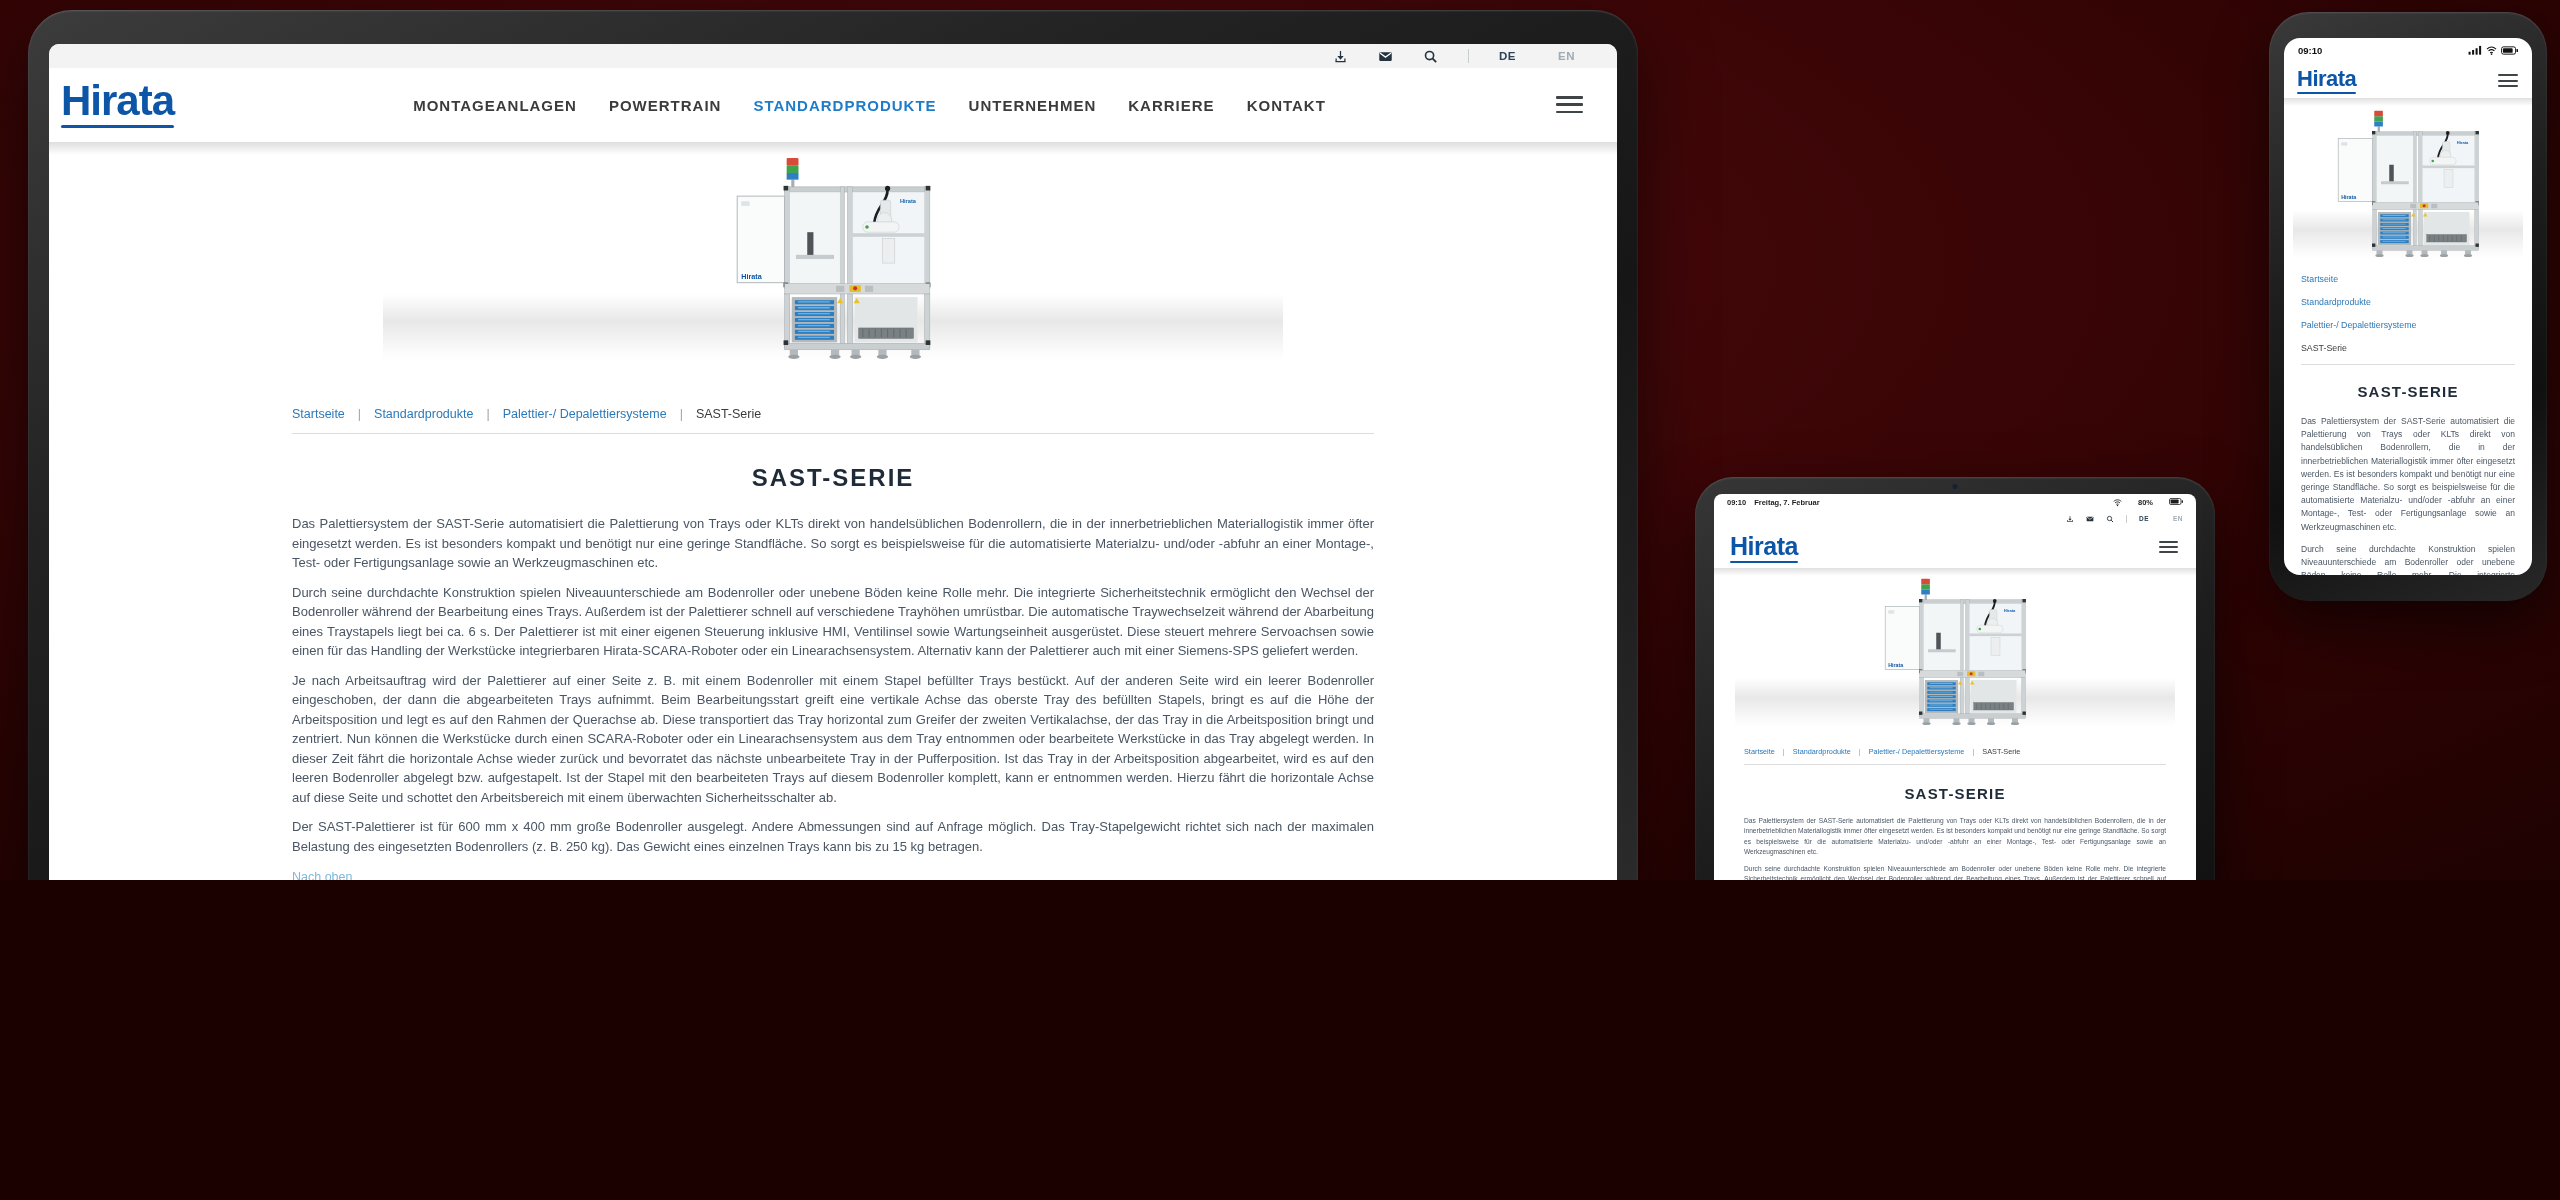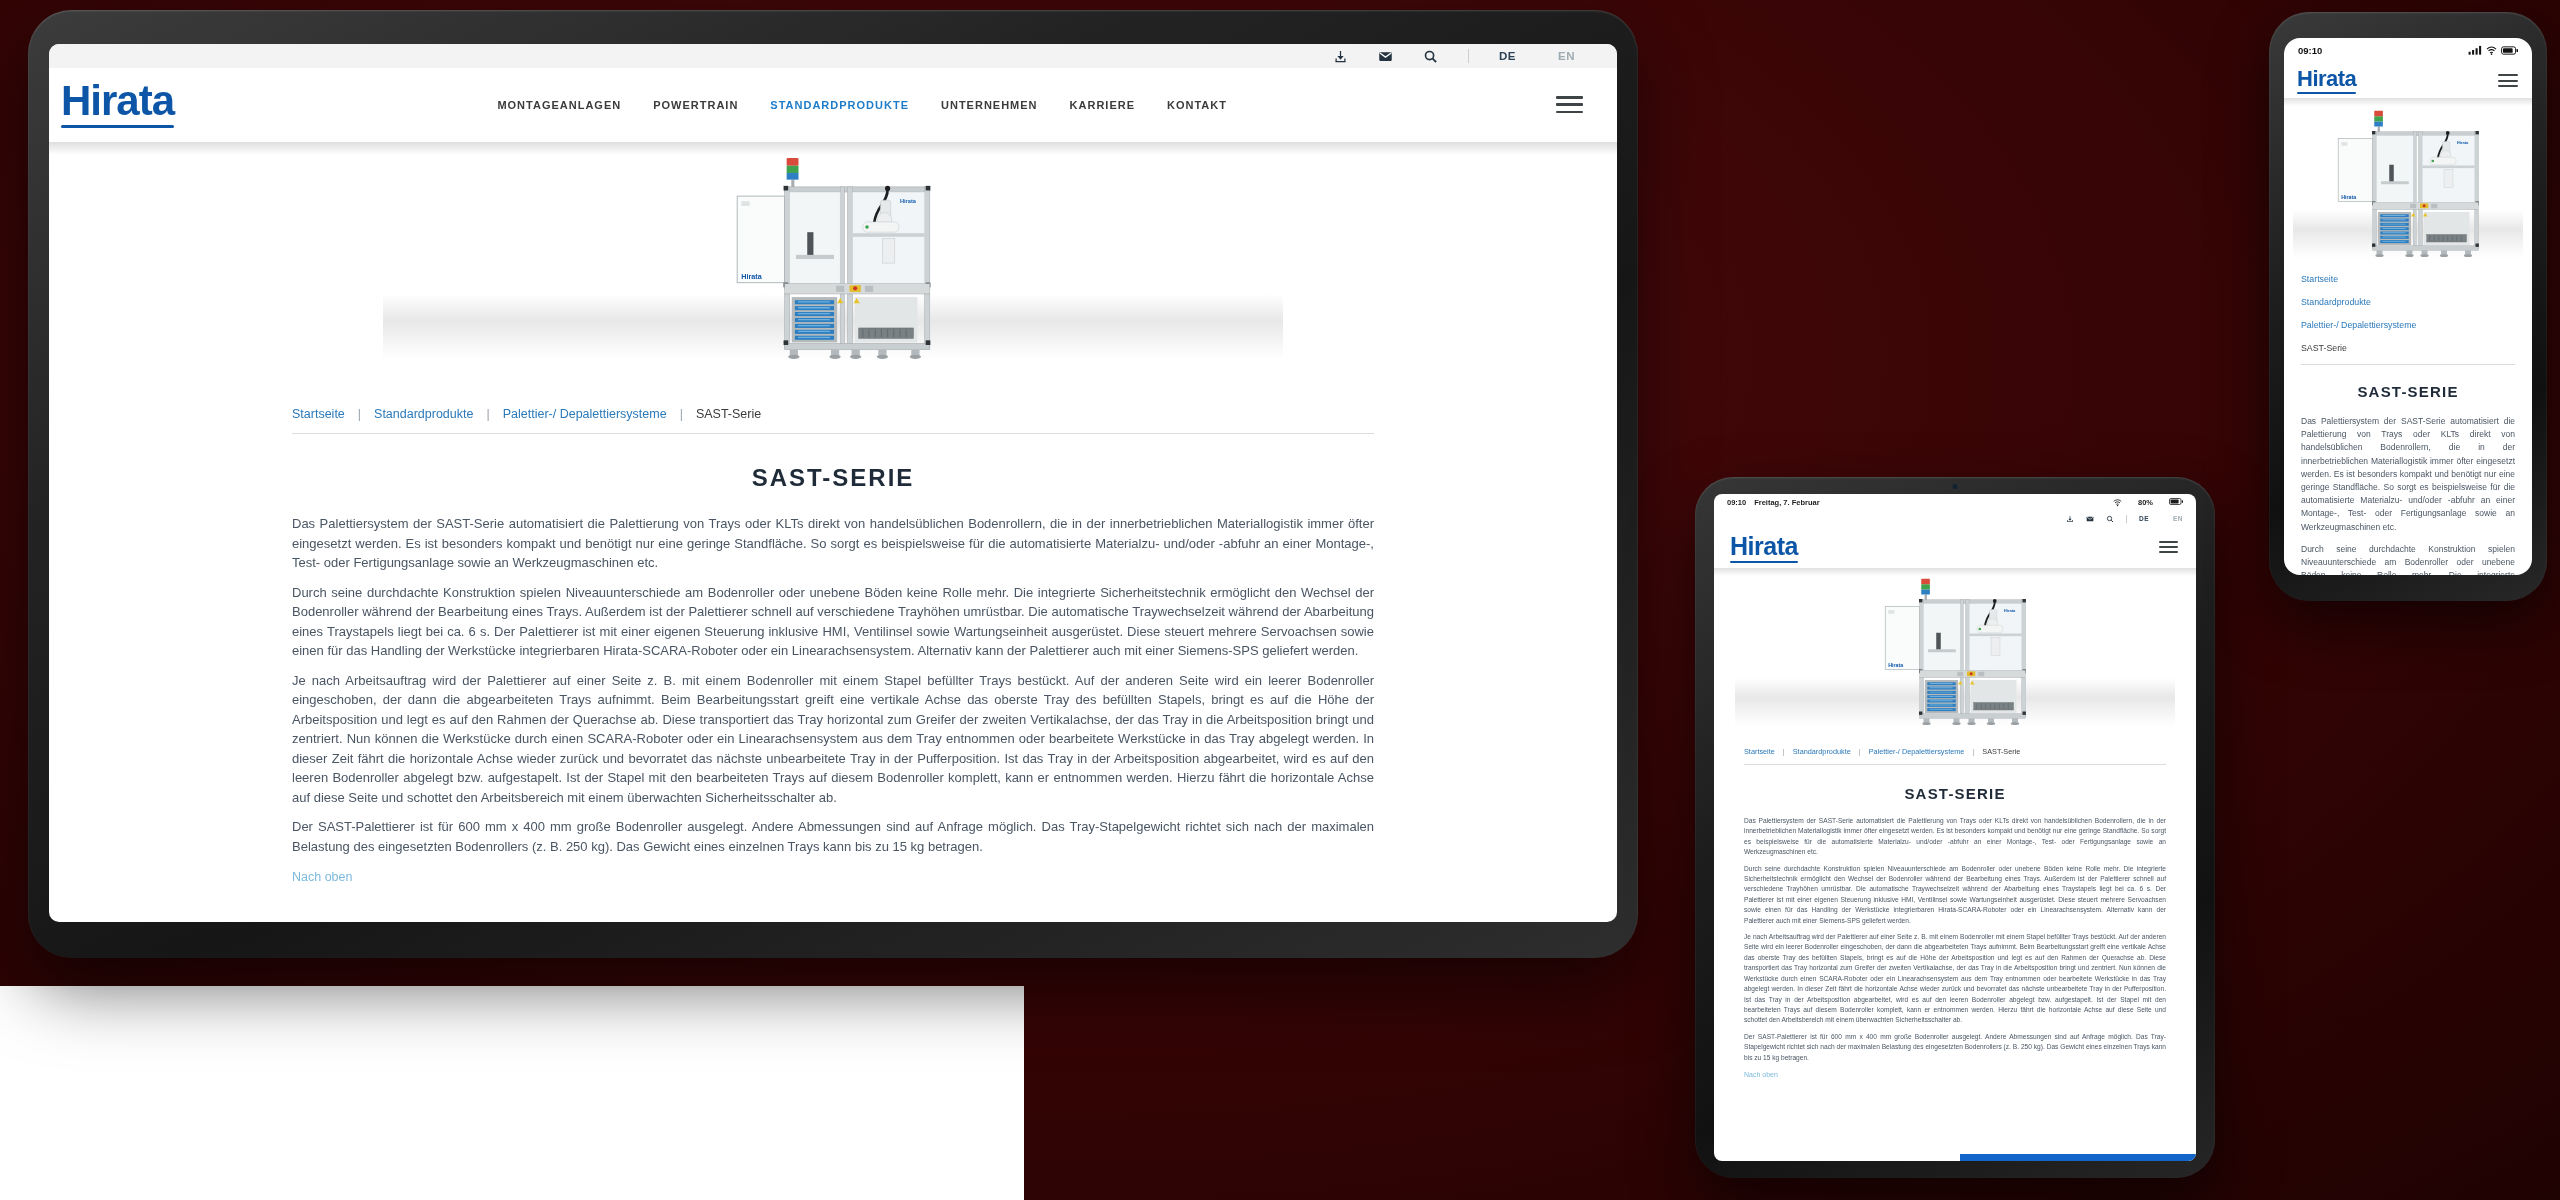--- a/index.html
+++ b/index.html
@@ -1,20 +1,20 @@
 <!DOCTYPE html>
 <html lang="de"><head>
 <meta charset="utf-8">
 <style>
   * { margin:0; padding:0; box-sizing:border-box; }
   html,body { background:#1c0101; }
   body { font-family:"Liberation Sans", sans-serif; }
 
   #stage {
-    position:relative; width:2560px; height:1200px; overflow:hidden;
+    position:relative; width:2560px; height:880px; overflow:hidden;
     background:radial-gradient(ellipse at 42% 30%, #4c0a0c 0%, #3a0506 45%, #2a0303 78%, #1f0202 100%);
   }
 
   
   .white-board { position:absolute; left:0; top:986px; width:1024px; height:214px; background:#ffffff; }
 
   
   .laptop {
     position:absolute; left:28px; top:10px; width:1610px; height:948px;
     border-radius:44px;
@@ -41,21 +41,21 @@
   .d-header { position:relative; height:74px; background:#fff; }
   .logo-wrap { position:absolute; display:inline-block; line-height:1; }
   .d-header .logo-wrap { left:12px; top:12px; }
   .logo-text { font-weight:bold; color:#0d55a6; letter-spacing:-1px; display:block; }
   .d-header .logo-text { font-size:42px; }
   .logo-underline { display:block; height:3px; background:#0d55a6; margin-top:3px; border-radius:2px; }
   .d-nav {
     position:absolute; left:50%; top:50%; transform:translate(-46%,-50%);
     display:flex; gap:32px; white-space:nowrap;
   }
-  .d-nav .nav-item { font-size:11px; font-weight:bold; letter-spacing:1px; color:#3b3b3b; cursor:pointer; }
+  .d-nav .nav-item { font-size:15px; font-weight:bold; letter-spacing:1px; color:#3b3b3b; cursor:pointer; }
   .d-nav .nav-item.active { color:#1e7cc9; }
   .burger { position:absolute; display:flex; flex-direction:column; justify-content:space-between; cursor:pointer; }
   .d-header .burger { right:34px; top:28px; width:27px; height:17px; }
   .burger .bar { height:2.5px; background:#3f4447; border-radius:1px; }
 
   .shadow-line { height:13px; background:linear-gradient(180deg, rgba(0,0,0,.13), rgba(0,0,0,0)); }
 
   
   .machine-fig { position:relative; margin:0 auto; }
   .machine-fig::before {

